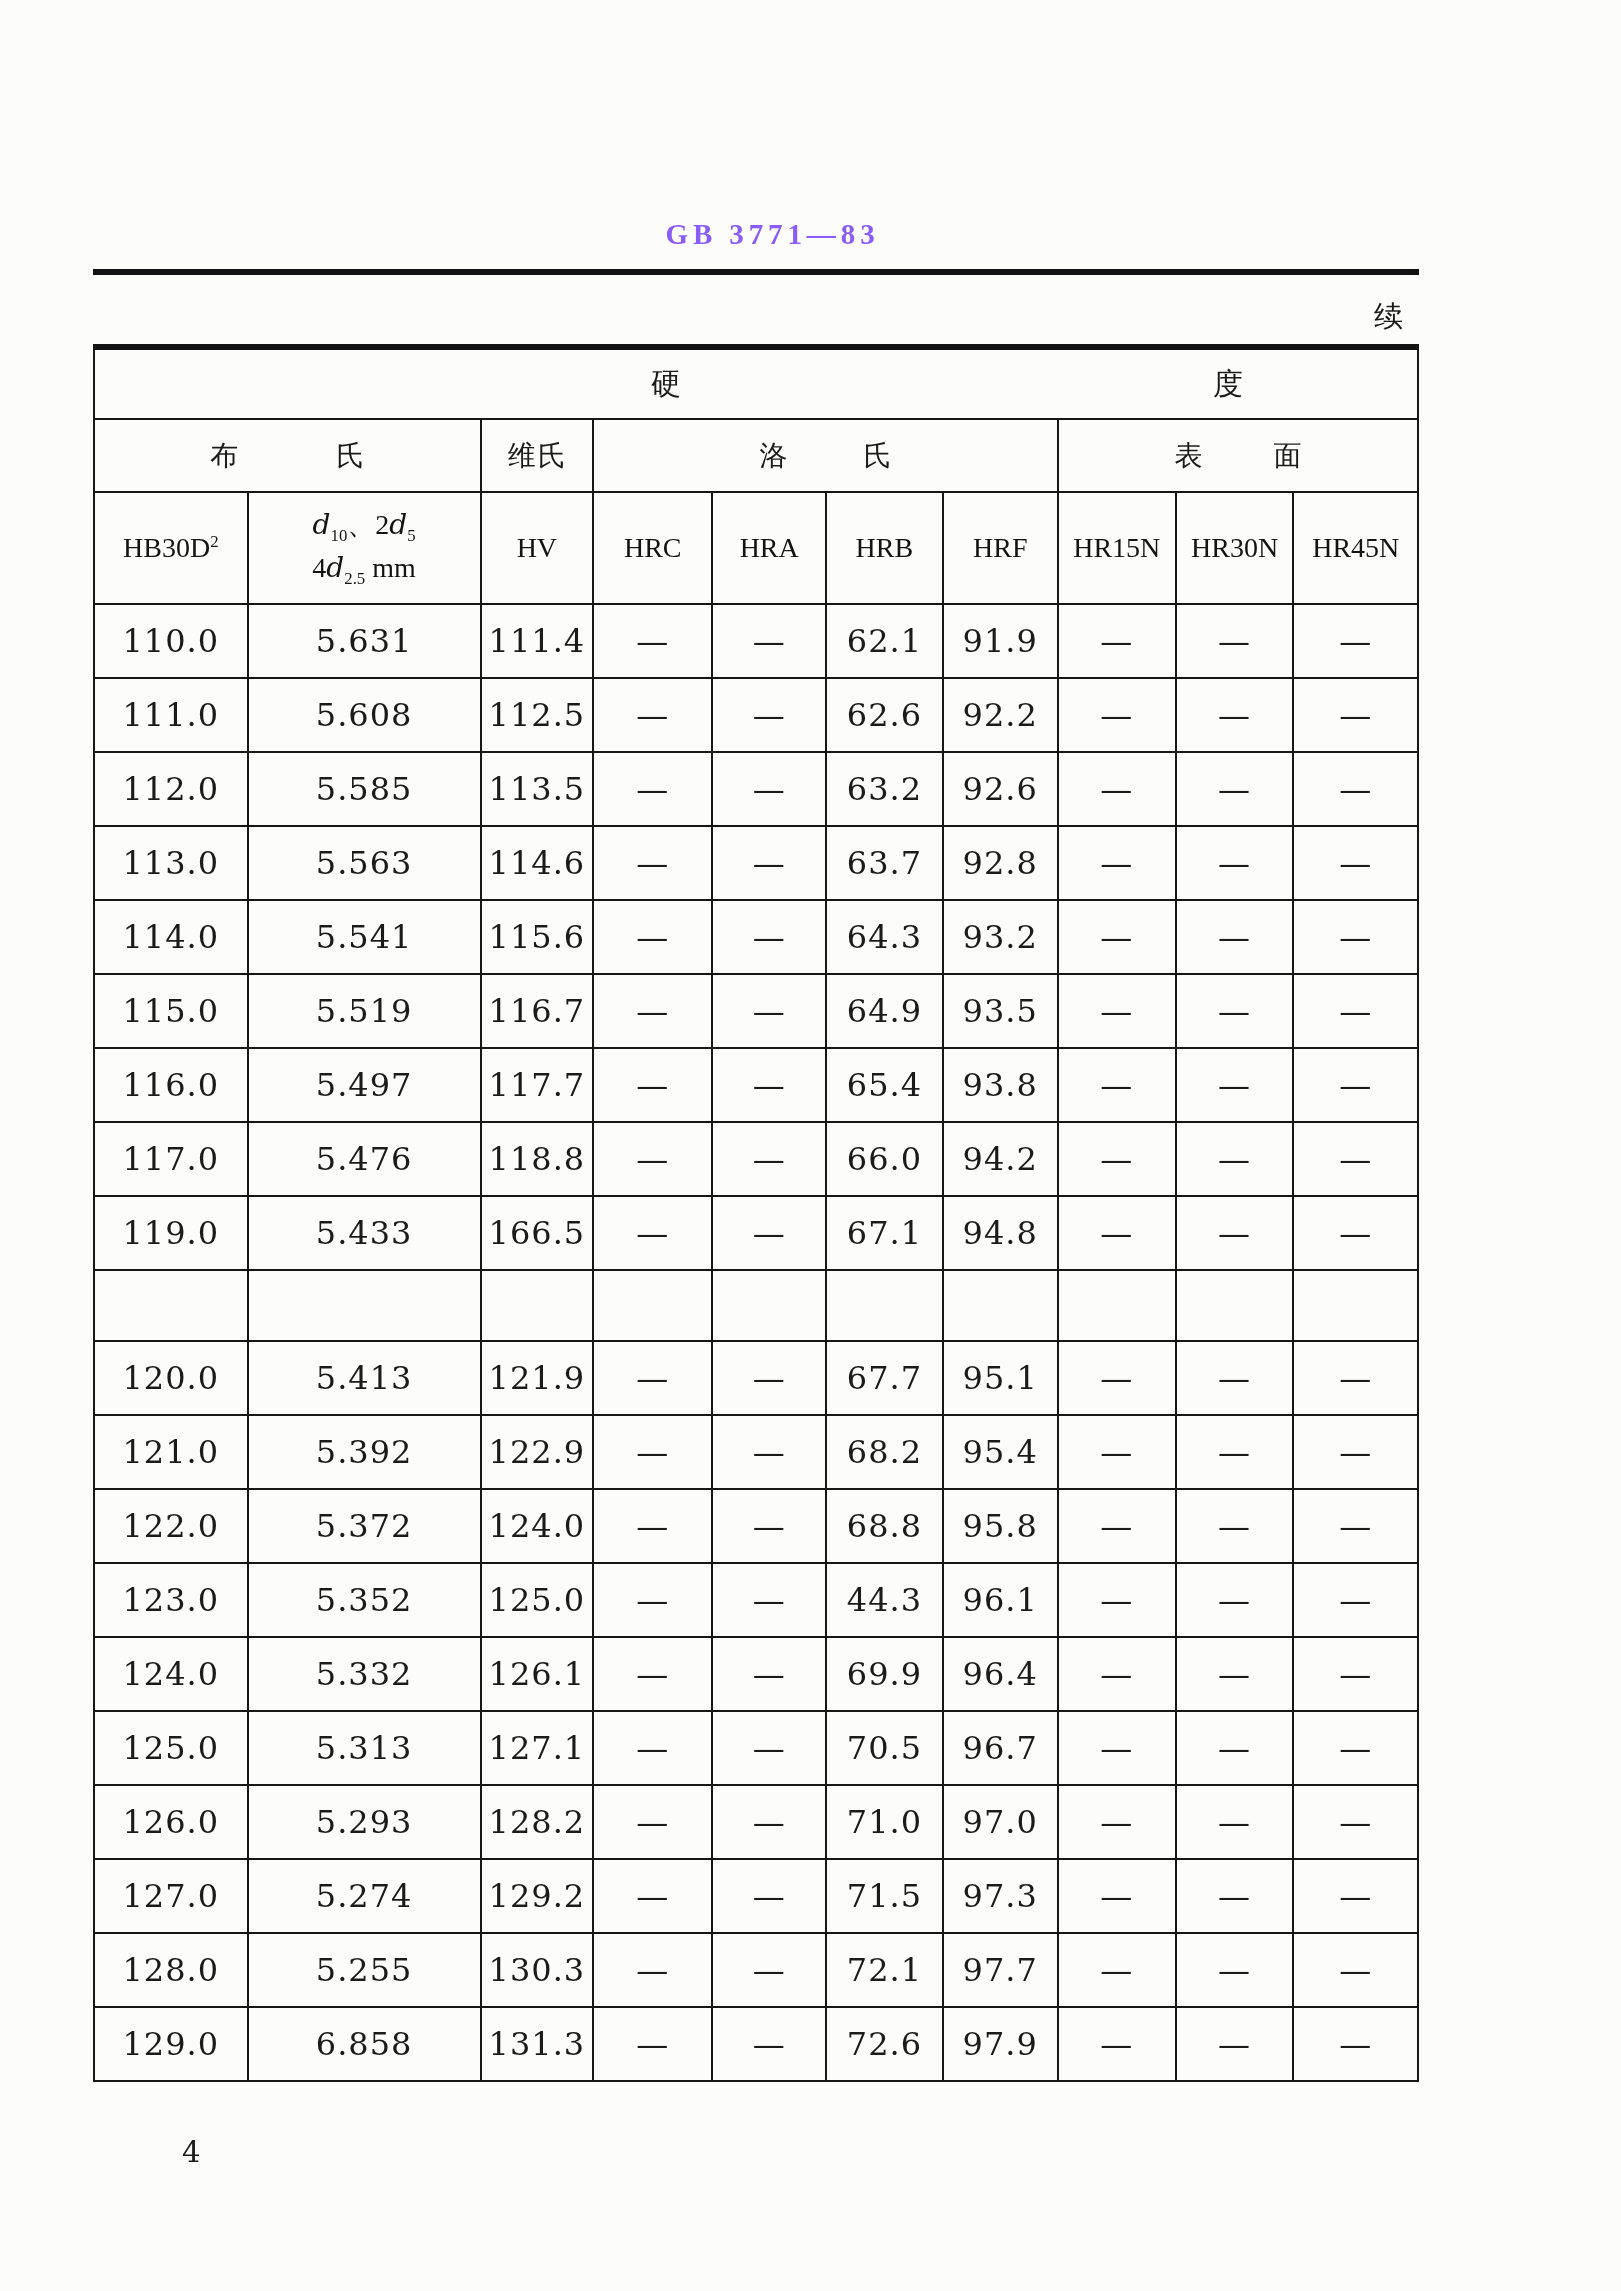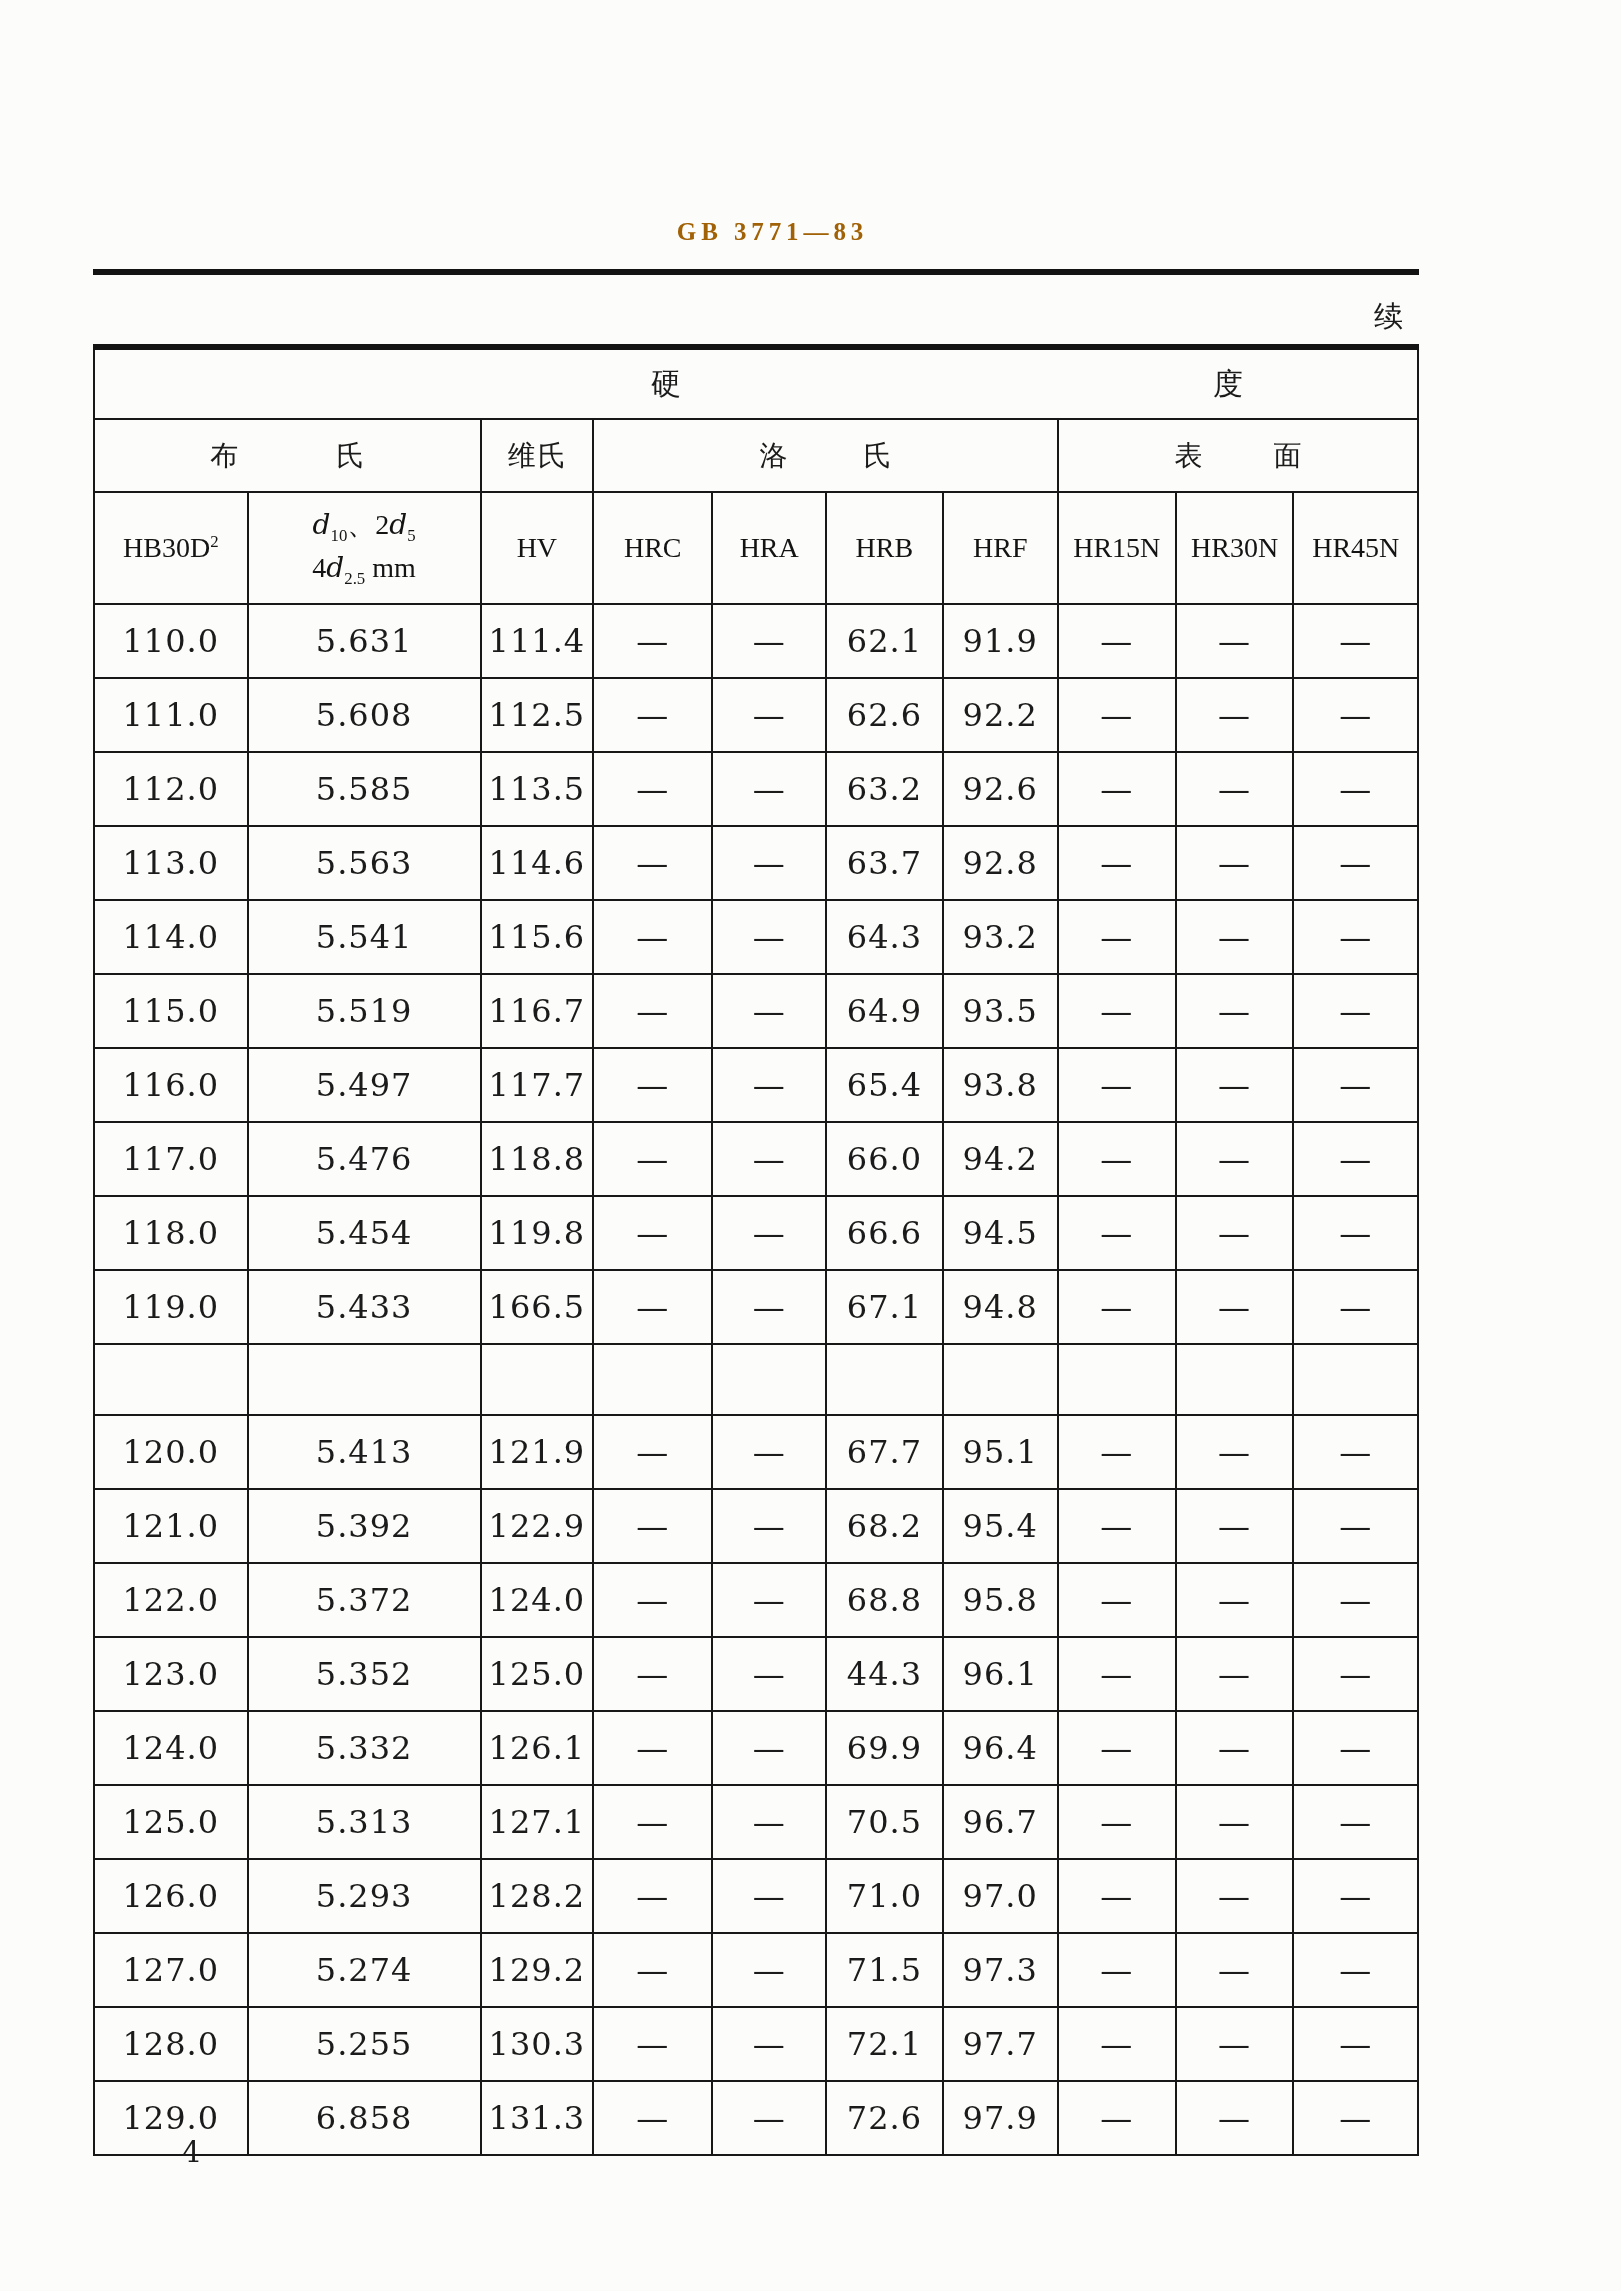--- a/index.html
+++ b/index.html
@@ -3,23 +3,23 @@
 <meta charset="utf-8">
 <style>
   html,body { margin:0; padding:0; background:#e8e8e4; }
   .page {
     position:relative; width:1621px; height:2292px;
     background:#fcfcfa; overflow:hidden;
     font-family:"DejaVu Serif", serif; color:#1a1a1a;
   }
   .doc-title {
     position:absolute; top:218px; left:0; width:1545px;
-    text-align:center; font-size:25px; font-weight:bold;
+    text-align:center; font-size:29px; font-weight:bold;
     letter-spacing:4.9px; font-family:"Liberation Serif", serif;
-    color:#a16207;
+    color:#8b5cf6;
   }
   .rule { position:absolute; left:93px; width:1326px; background:#131313; }
   .rule-1 { top:269px; height:5.9px; }
   .rule-2 { top:344px; height:5.9px; }
   .continued {
     position:absolute; top:297px; left:1374px;
     font-size:29px; color:#1b1b1b;
   }
   table.hardness-table {
     position:absolute; left:93px; top:350px; width:1326px;
@@ -239,32 +239,20 @@
           <td>118.8</td>
           <td>—</td>
           <td>—</td>
           <td>66.0</td>
           <td>94.2</td>
           <td>—</td>
           <td>—</td>
           <td>—</td>
         </tr>
         <tr class="data-row">
-          <td>118.0</td>
-          <td>5.454</td>
-          <td>119.8</td>
-          <td>—</td>
-          <td>—</td>
-          <td>66.6</td>
-          <td>94.5</td>
-          <td>—</td>
-          <td>—</td>
-          <td>—</td>
-        </tr>
-        <tr class="data-row">
           <td>119.0</td>
           <td>5.433</td>
           <td>166.5</td>
           <td>—</td>
           <td>—</td>
           <td>67.1</td>
           <td>94.8</td>
           <td>—</td>
           <td>—</td>
           <td>—</td>

